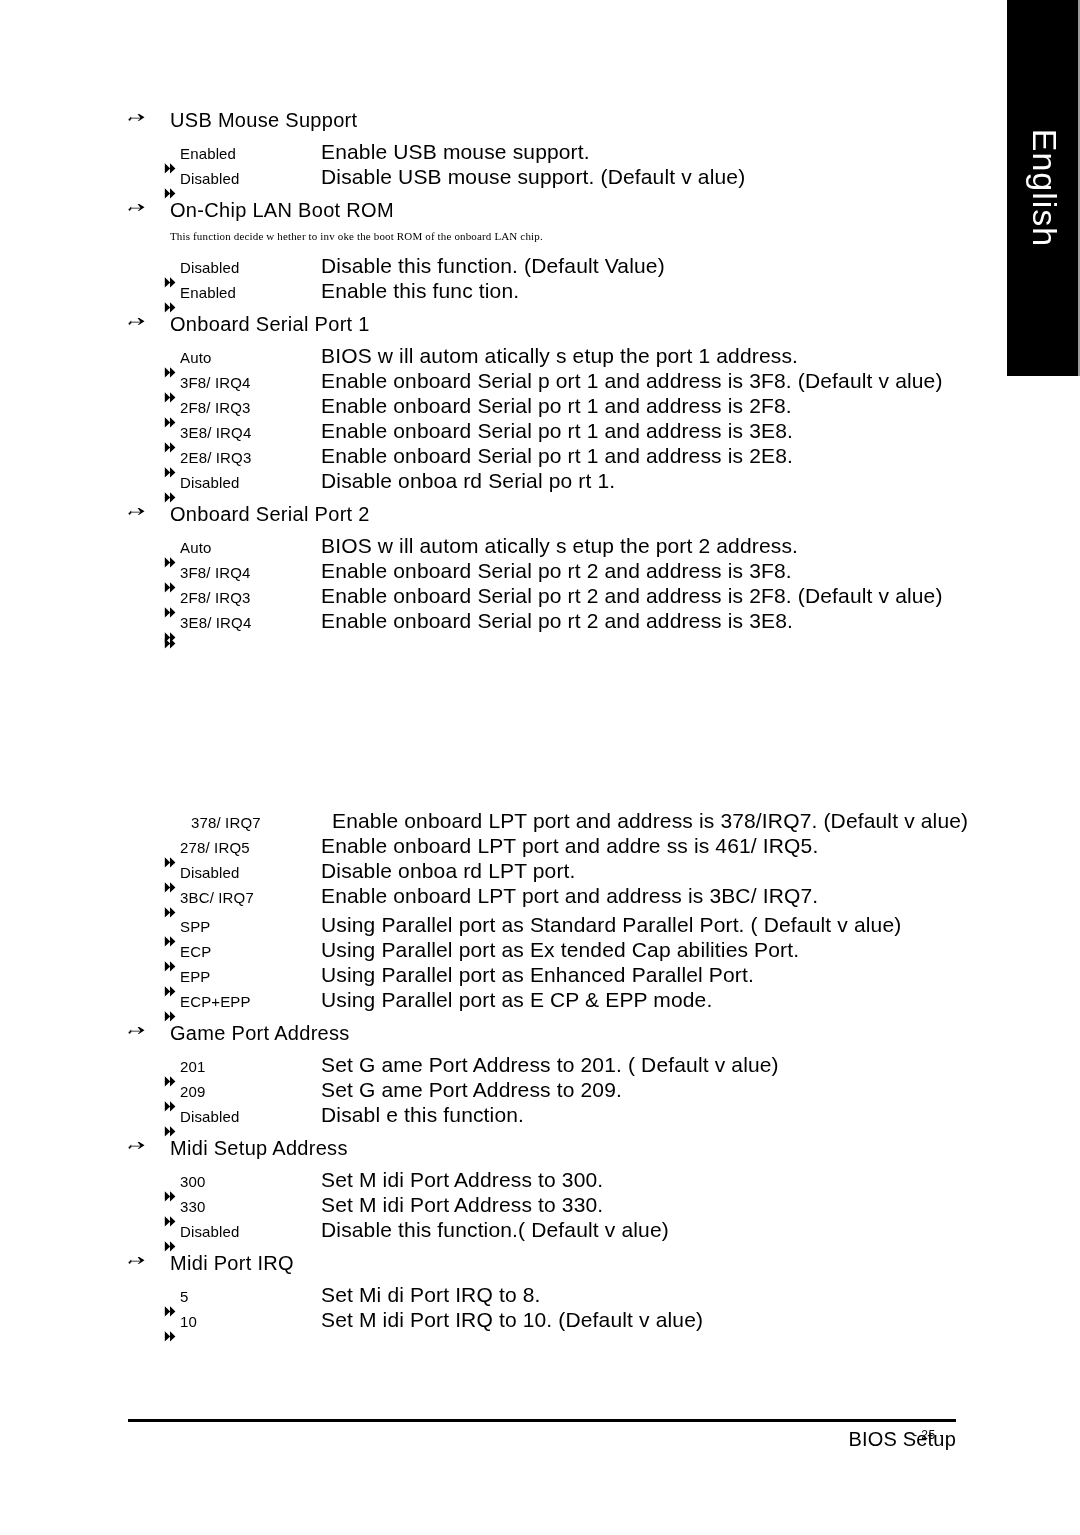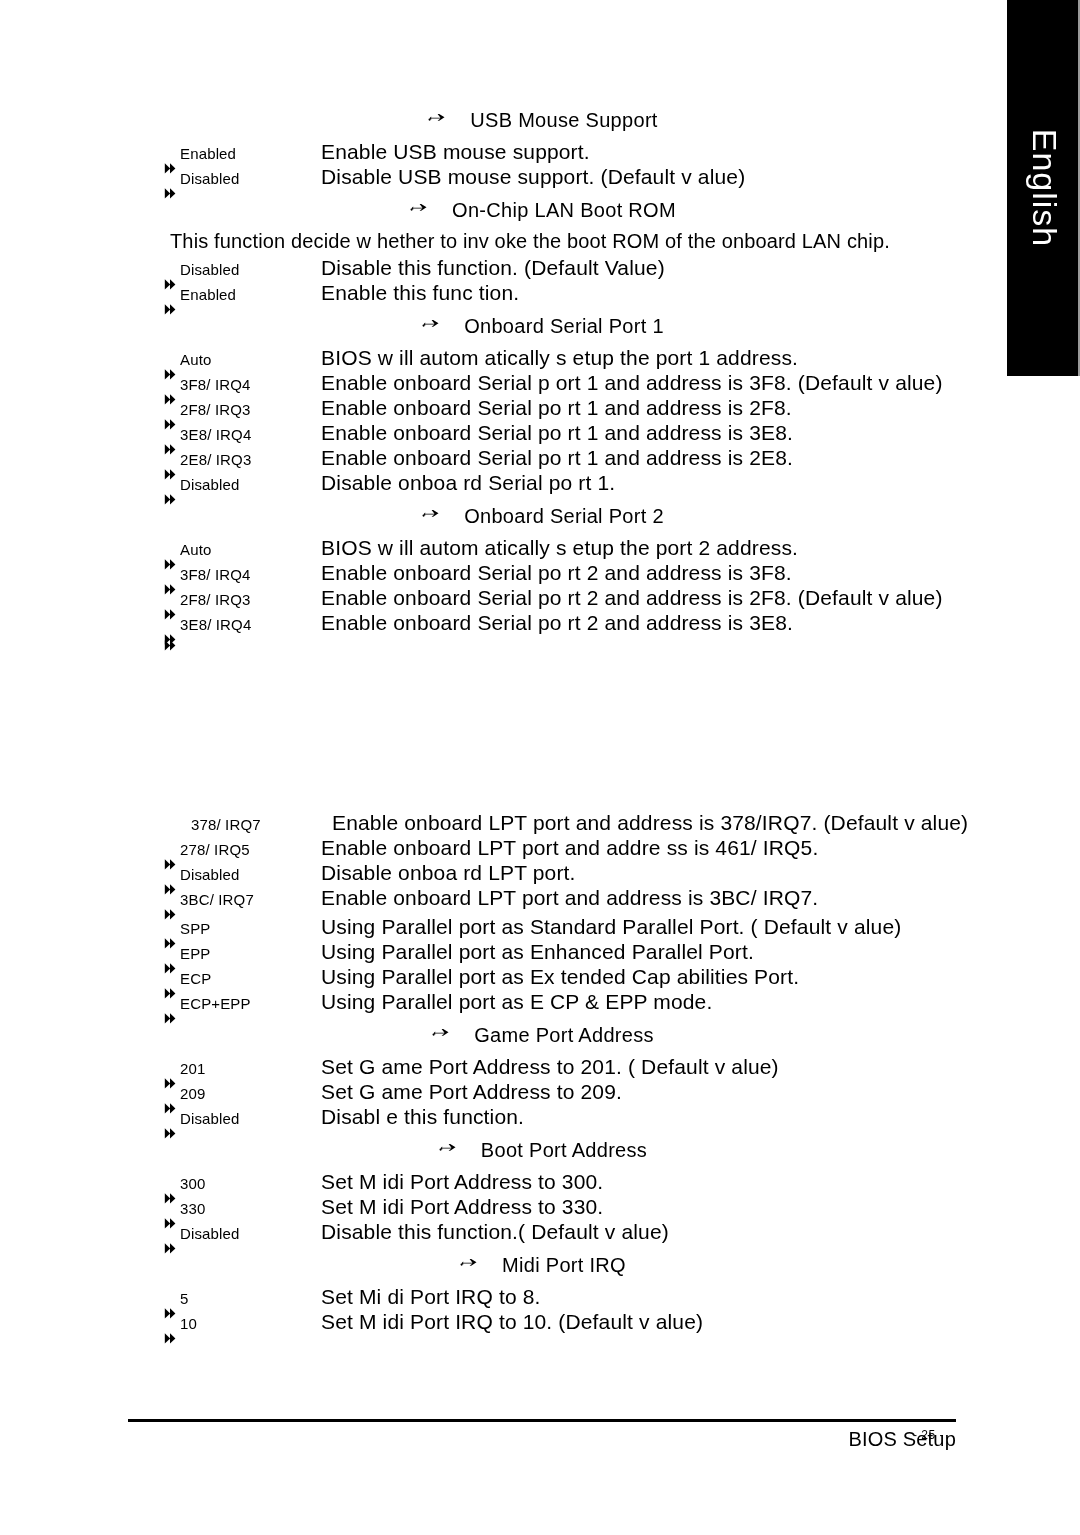--- a/index.html
+++ b/index.html
@@ -61,44 +61,44 @@
   
   .section {
     margin: 0 0 4px 0;
   }
 
   .sec-head {
     display: flex;
     align-items: baseline;
     margin: 0 0 2px 0;
     height: 34px;
-    justify-content: center;
   }
   .sec-bullet {
     width: 42px;
     flex: 0 0 42px;
     font-size: 17px;
     line-height: 1;
     position: relative;
     top: -2px;
     color: #000;
   }
   .sec-bullet svg { display: block; margin-top: 9px; }
   .sec-title {
     font-size: 20px;
     font-weight: 400;
     letter-spacing: 0.3px;
     white-space: nowrap;
   }
 
   .sec-desc {
-    margin: 0 0 3px 42px;
-    font-size: 20px;
+    margin: 0 0 12px 42px;
+    font-size: 11px;
     letter-spacing: 0.15px;
     white-space: nowrap;
+    font-family: Liberation Serif, serif;
   }
 
   .opt-row {
     display: flex;
     align-items: baseline;
     height: 25px;
     margin-left: 36px;
   }
   .opt-bullet {
     flex: 0 0 16px;
@@ -410,40 +410,40 @@
           <span class="opt-name">SPP</span>
           <span class="opt-desc">Using  Parallel port as  Standard Parallel Port. ( Default v alue)</span>
         </div>
         <div class="opt-row">
           <span class="opt-bullet">
             <svg width="13" height="13" viewBox="0 0 13 13" aria-hidden="true">
               <path d="M0.8 1.2 L6.2 6.4 L0.8 11.6 Z" fill="#000"></path>
               <path d="M6.0 1.2 L11.4 6.4 L6.0 11.6 Z" fill="#000"></path>
             </svg>
           </span>
+          <span class="opt-name">ECP</span>
+          <span class="opt-desc">Using  Parallel port as Ex tended Cap abilities  Port.</span>
+        </div>
+        <div class="opt-row">
+          <span class="opt-bullet">
+            <svg width="13" height="13" viewBox="0 0 13 13" aria-hidden="true">
+              <path d="M0.8 1.2 L6.2 6.4 L0.8 11.6 Z" fill="#000"></path>
+              <path d="M6.0 1.2 L11.4 6.4 L6.0 11.6 Z" fill="#000"></path>
+            </svg>
+          </span>
           <span class="opt-name">EPP</span>
           <span class="opt-desc">Using  Parallel port as  Enhanced Parallel Port.</span>
         </div>
         <div class="opt-row">
           <span class="opt-bullet">
             <svg width="13" height="13" viewBox="0 0 13 13" aria-hidden="true">
               <path d="M0.8 1.2 L6.2 6.4 L0.8 11.6 Z" fill="#000"></path>
               <path d="M6.0 1.2 L11.4 6.4 L6.0 11.6 Z" fill="#000"></path>
             </svg>
           </span>
-          <span class="opt-name">ECP</span>
-          <span class="opt-desc">Using  Parallel port as Ex tended Cap abilities  Port.</span>
-        </div>
-        <div class="opt-row">
-          <span class="opt-bullet">
-            <svg width="13" height="13" viewBox="0 0 13 13" aria-hidden="true">
-              <path d="M0.8 1.2 L6.2 6.4 L0.8 11.6 Z" fill="#000"></path>
-              <path d="M6.0 1.2 L11.4 6.4 L6.0 11.6 Z" fill="#000"></path>
-            </svg>
-          </span>
           <span class="opt-name">ECP+EPP</span>
           <span class="opt-desc">Using  Parallel port as  E CP &amp; EPP  mode.</span>
         </div>
       </div>
       <div class="section">
         <div class="sec-head">
           <span class="sec-bullet">
             <svg width="18" height="14" viewBox="0 0 18 14" aria-hidden="true">
               <path d="M1.5 7.2 L3.2 5.6 L3.2 6.7 L12.5 6.7 L9.6 3.0 L11.2 3.0 L16.5 6.3 L11.2 9.8 L9.6 9.8 L12.4 7.6 L3.2 7.6 L3.2 8.8 Z" fill="#000"></path>
               <circle cx="1.6" cy="8.6" r="1.1" fill="#000"></circle>
@@ -483,21 +483,21 @@
         </div>
       </div>
       <div class="section">
         <div class="sec-head">
           <span class="sec-bullet">
             <svg width="18" height="14" viewBox="0 0 18 14" aria-hidden="true">
               <path d="M1.5 7.2 L3.2 5.6 L3.2 6.7 L12.5 6.7 L9.6 3.0 L11.2 3.0 L16.5 6.3 L11.2 9.8 L9.6 9.8 L12.4 7.6 L3.2 7.6 L3.2 8.8 Z" fill="#000"></path>
               <circle cx="1.6" cy="8.6" r="1.1" fill="#000"></circle>
             </svg>
           </span>
-          <span class="sec-title">Boot  Port Address</span>
+          <span class="sec-title">Midi  Setup Address</span>
         </div>
         <div class="opt-row">
           <span class="opt-bullet">
             <svg width="13" height="13" viewBox="0 0 13 13" aria-hidden="true">
               <path d="M0.8 1.2 L6.2 6.4 L0.8 11.6 Z" fill="#000"></path>
               <path d="M6.0 1.2 L11.4 6.4 L6.0 11.6 Z" fill="#000"></path>
             </svg>
           </span>
           <span class="opt-name">300</span>
           <span class="opt-desc">Set M idi Port Address to  300.</span>

